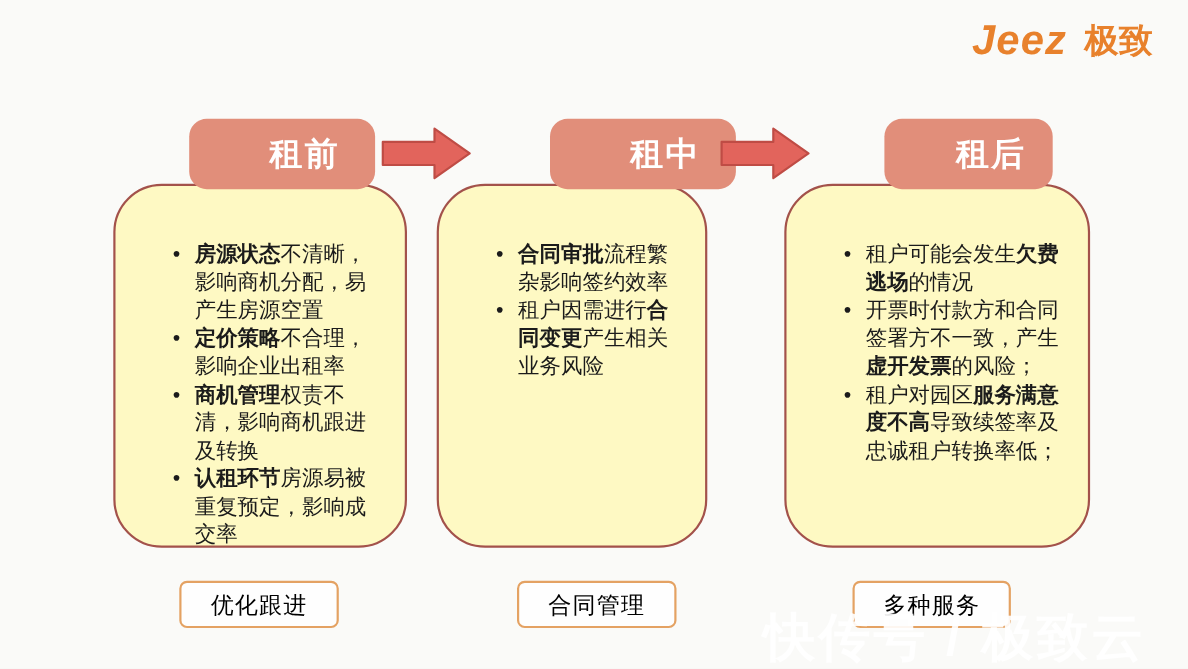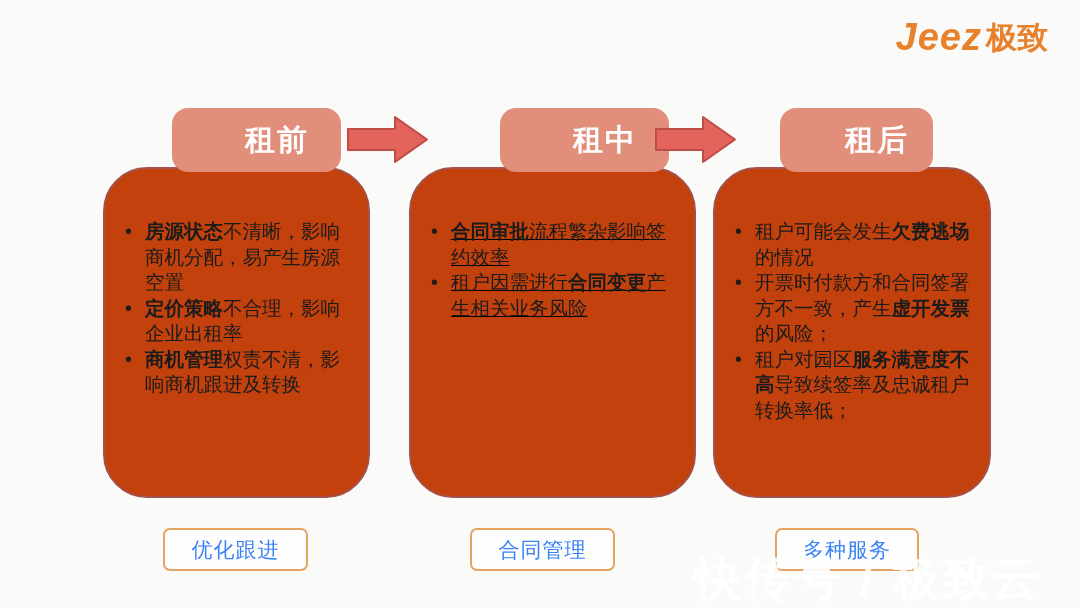--- a/index.html
+++ b/index.html
@@ -21,33 +21,34 @@
     background:var(--pill,#e18e7a);
     border-radius:16px;
     display:flex;align-items:center;justify-content:center;
     color:#ffffff;
     font-size:30px;font-weight:700;letter-spacing:2px;
     z-index:3;
     padding-left:41px;
   }
   .pill.p0{left:172px;}
   .pill.p1{left:500px;}
-  .pill.p2{left:780px;width:112px;}
+  .pill.p2{left:804px;width:112px;}
   
   .panel{
     position:absolute;
     top:167px;height:331px;
-    background:#c2410c;
+    background:#fef9c3;
     border:2px solid var(--panel-border,#a3524b);
     border-radius:44px;
     box-sizing:border-box;
     z-index:2;
+    padding-left:32px;
   }
   .panel.c0{left:103px;width:267px;}
-  .panel.c1{left:409px;width:287px;text-decoration:underline;}
+  .panel.c1{left:397px;width:246px;}
   .panel.c2{left:713px;width:278px;}
   .panel ul{
     margin:0;
     padding:50px 16px 0 16px;
     list-style:none;
   }
   .panel li{
     position:relative;
     padding-left:24px;
     font-size:19.5px;
@@ -73,21 +74,21 @@
   .arrow.a1{left:653px;}
   
   .footer-label{
     position:absolute;
     top:528px;height:43px;width:145px;
     background:#fefefe;
     border:2px solid var(--label-border,#e4a263);
     border-radius:7px;
     box-sizing:border-box;
     display:flex;align-items:center;justify-content:center;
-    font-size:21px;color:#3b82f6;letter-spacing:1px;
+    font-size:21px;color:#000000;letter-spacing:1px;
     z-index:2;
   }
   .footer-label.f0{left:163px;}
   .footer-label.f1{left:470px;}
   .footer-label.f2{left:775px;width:144px;}
   
   .logo{
     position:absolute;
     top:16px;right:32px;
     color:var(--logo,#e8812c);
@@ -96,21 +97,21 @@
   }
   .logo .latin{
     font-style:italic;
     font-weight:700;
     font-size:38px;
     letter-spacing:1px;
   }
   .logo .cjk{
     font-weight:700;
     font-size:31px;
-    margin-left:4px;
+    margin-left:16px;
     vertical-align:2px;
   }
   
   .watermark{
     position:absolute;
     left:694px;top:548px;
     font-size:47px;
     font-weight:600;
     letter-spacing:3px;
     color:rgba(255,255,255,0.9);
@@ -133,20 +134,21 @@
   </svg>
   <svg class="arrow a1" viewBox="0 0 85 55">
     <path d="M3 17 L50 17 L50 5 L82 27.5 L50 50 L50 38 L3 38 Z" fill="#e2645c" stroke="#bf4c45" stroke-width="2" stroke-linejoin="round"></path>
   </svg>
 
   <div class="panel c0">
     <ul>
         <li><span class="b">房源状态</span><span>不清晰，影响商机分配，易产生房源空置</span></li>
         <li><span class="b">定价策略</span><span>不合理，影响企业出租率</span></li>
         <li><span class="b">商机管理</span><span>权责不清，影响商机跟进及转换</span></li>
+        <li><span class="b">认租环节</span><span>房源易被重复预定，影响成交率</span></li>
       </ul>
   </div>
   <div class="panel c1">
     <ul>
         <li><span class="b">合同审批</span><span>流程繁杂影响签约效率</span></li>
         <li><span>租户因需进行</span><span class="b">合同变更</span><span>产生相关业务风险</span></li>
       </ul>
   </div>
   <div class="panel c2">
     <ul>

